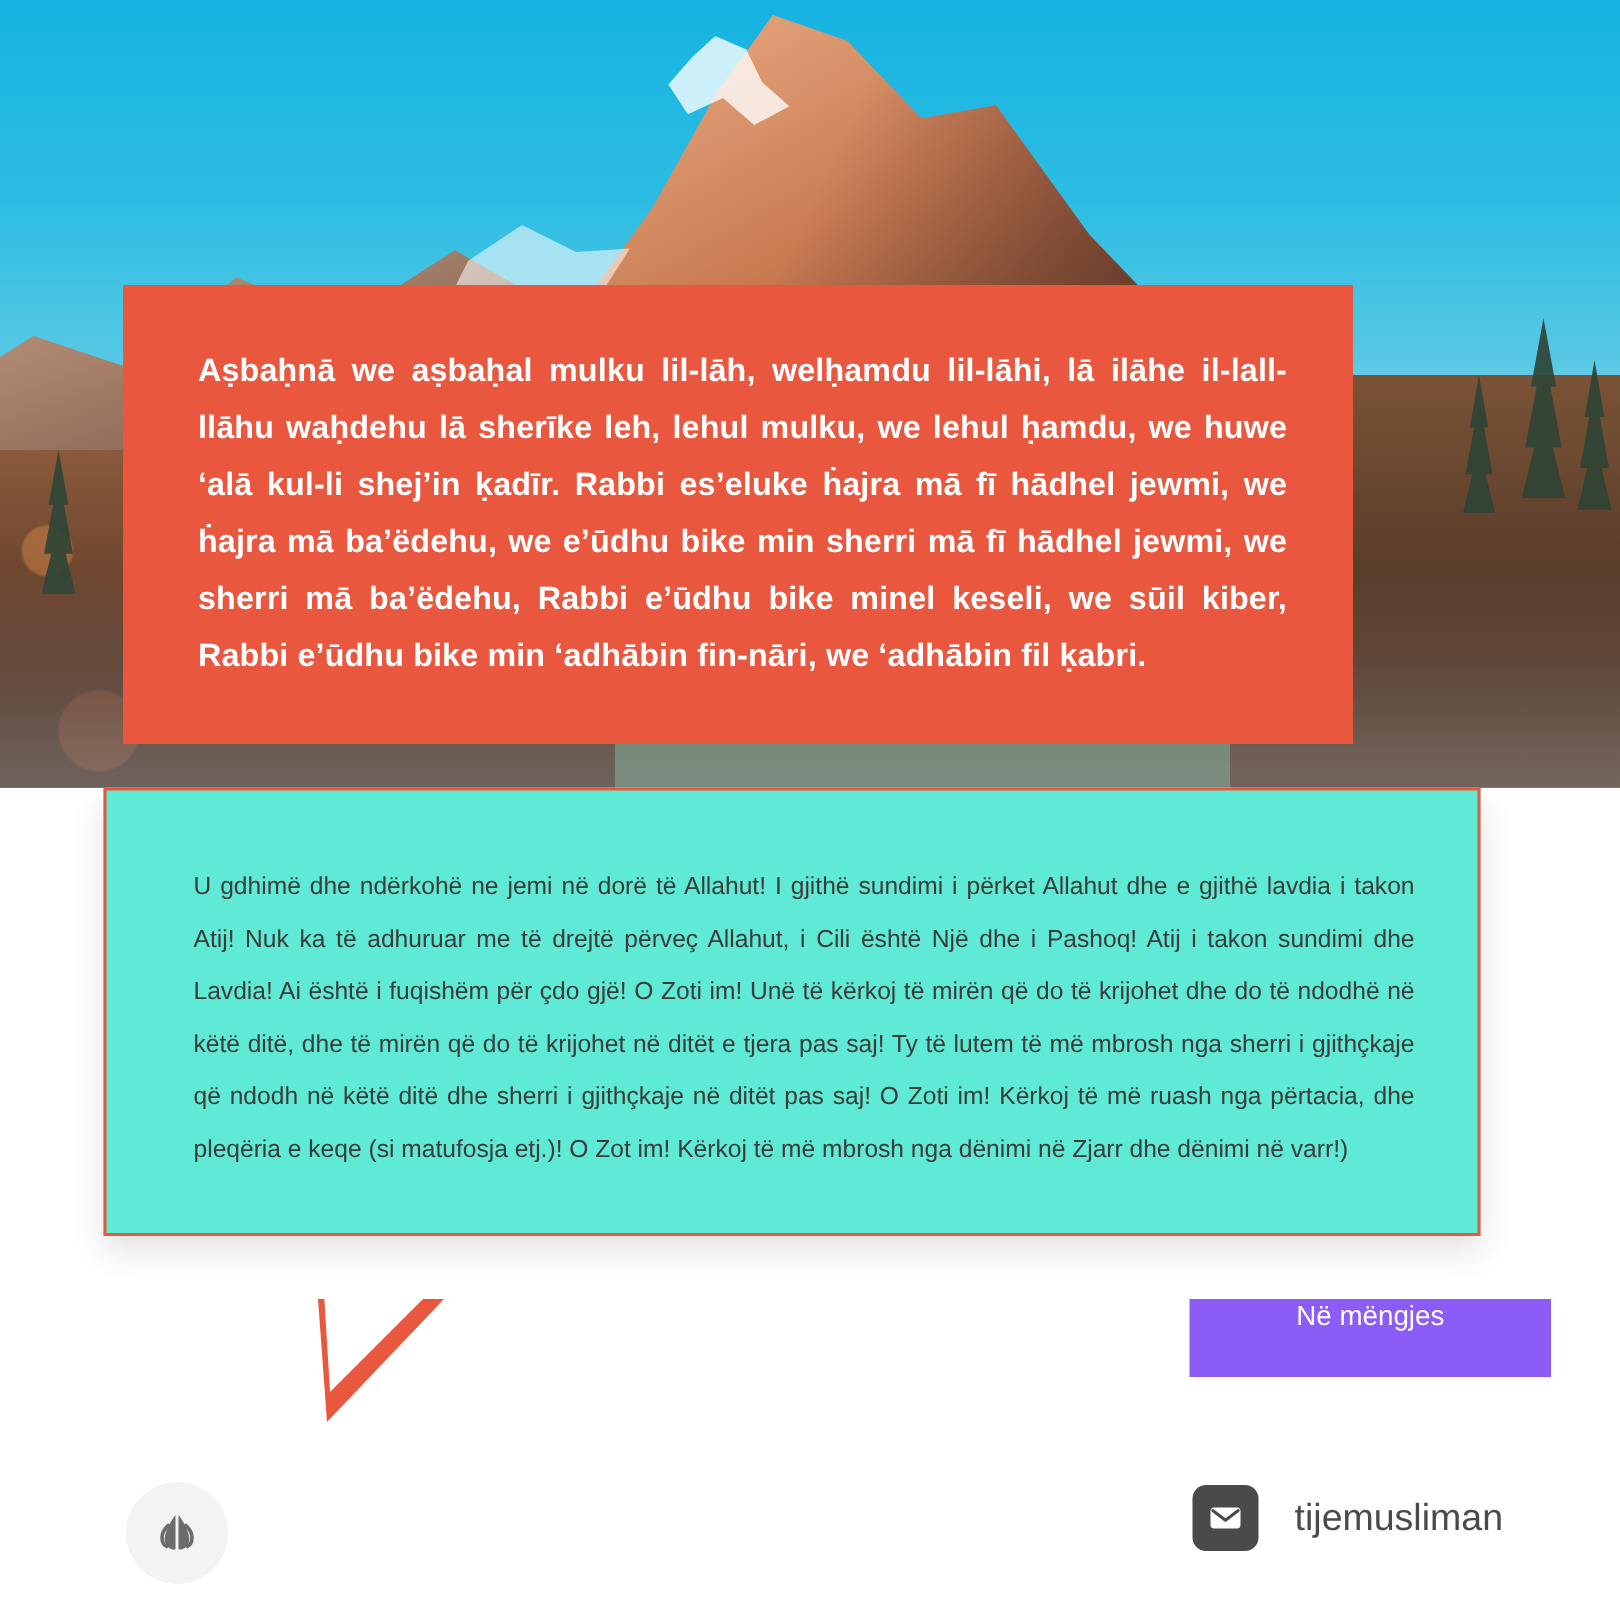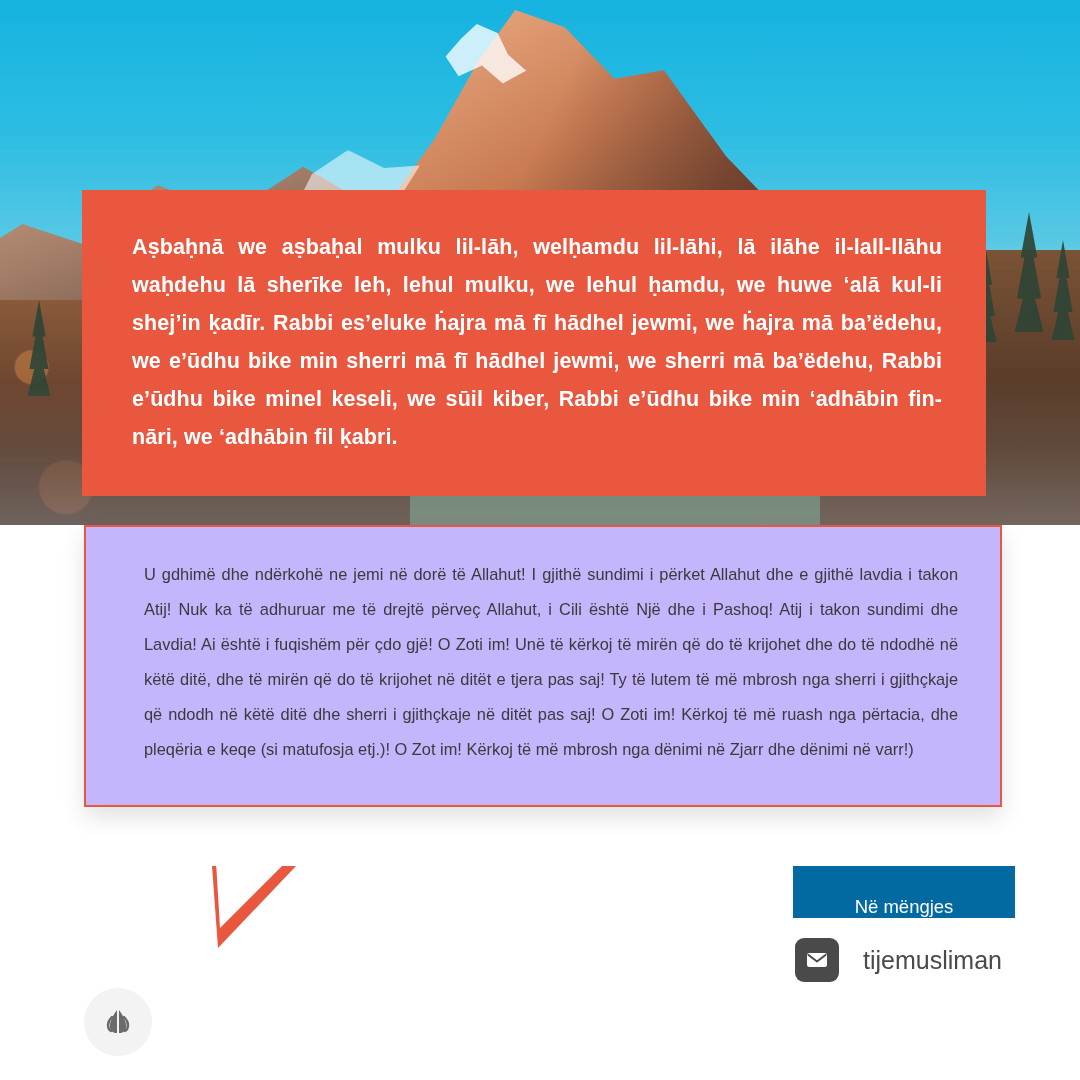--- a/index.html
+++ b/index.html
@@ -90,42 +90,42 @@
   }
   .haze {
     position: absolute; left: 0; top: 380px; width: 1080px; height: 145px;
     background: linear-gradient(180deg, rgba(255,255,255,0) 0%, rgba(255,245,235,0.10) 45%, rgba(255,255,255,0.28) 100%);
   }
 
   
   .card-arabic {
     position: absolute;
     left: 82px; top: 190px;
-    width: 904px;
+    width: 820px;
     background: #e9573f;
     padding: 38px 44px 40px 50px;
     z-index: 5;
   }
   .card-arabic p {
     color: #ffffff;
     font-size: 21.5px;
     line-height: 38px;
     font-weight: bold;
     text-align: justify;
     letter-spacing: 0.1px;
   }
 
   
   .card-trans {
     position: absolute;
-    left: 84px; top: 525px;
+    left: 69px; top: 525px;
     width: 918px;
-    background: #c4b5fd;
+    background: #5eead4;
     border: 2px solid #e9573f;
-    padding: 30px 42px 38px 58px;
+    padding: 47px 42px 38px 58px;
     z-index: 5;
     box-shadow: 0 10px 22px rgba(0,0,0,0.12);
   }
   .card-trans p {
     color: #3b3b3b;
     font-size: 16.4px;
     line-height: 35px;
     text-align: justify;
   }
 
@@ -146,25 +146,25 @@
     border-left: 4px solid transparent;
     border-right: 66px solid transparent;
     border-top: 66px solid #ffffff;
     z-index: 7;
   }
 
   
   .label-tab {
     position: absolute;
     left: 793px; top: 866px;
-    width: 222px; height: 52px;
-    background: #0369a1;
+    width: 241px; height: 52px;
+    background: #8b5cf6;
     color: #ffffff;
     display: flex;
-    align-items: flex-end;
+    align-items: flex-start;
     justify-content: center;
     font-size: 18.5px;
     z-index: 8;
   }
 
   
   .footer {
     position: absolute;
     left: 0; top: 948px;
     width: 1080px; height: 132px;
@@ -181,21 +181,21 @@
   .footer-badge svg { display: block; }
   .footer-title {
     position: absolute; left: 172px; top: 980px;
     color: #4a4a4a;
     font-weight: bold;
     font-size: 26px;
     line-height: 31px;
     letter-spacing: 0.6px;
   }
   .brand {
-    position: absolute; right: 78px; top: 938px;
+    position: absolute; right: 78px; top: 990px;
     display: flex; align-items: center; gap: 24px;
   }
   .brand-mark {
     width: 44px; height: 44px; border-radius: 9px;
     background: #4a4a4a;
     display: flex; align-items: center; justify-content: center;
   }
   .brand-name {
     color: #4a4a4a;
     font-size: 25px;

